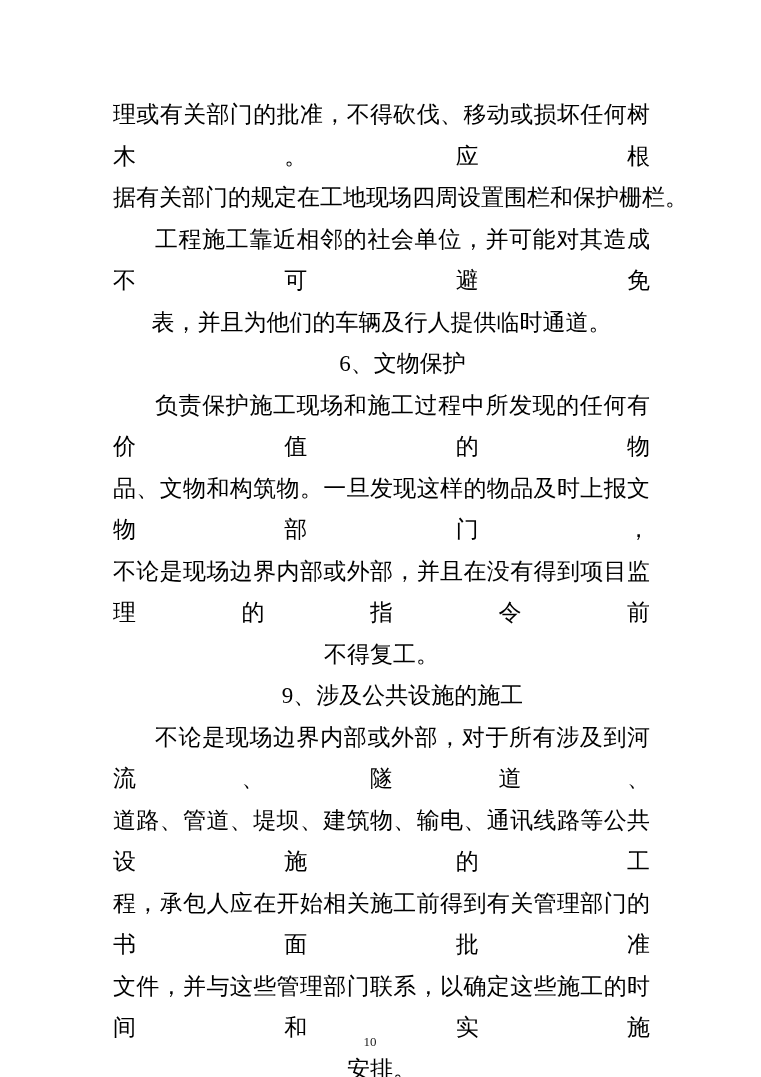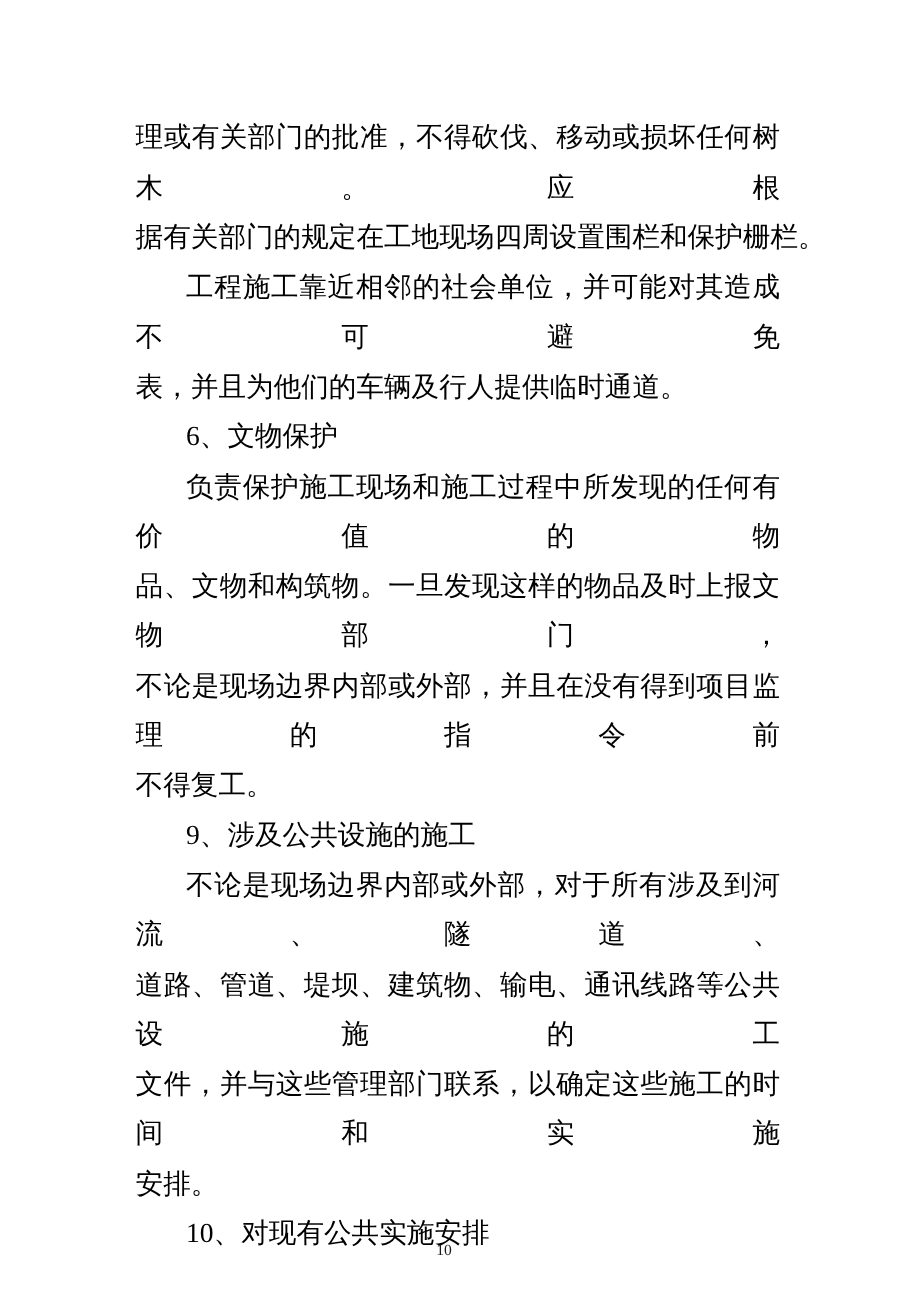--- a/index.html
+++ b/index.html
@@ -20,21 +20,21 @@
     position: absolute;
     left: 113px;
     top: 94px;
     width: 537px;
     font-size: 23px;
     line-height: 41.5px;
   }
   .para { margin: 0; padding: 0; }
   .line {
     white-space: nowrap;
-    text-align: left;
+    text-align: center;
   }
   .line.fill {
     white-space: normal;
     text-align: justify;
     text-align-last: justify;
     text-justify: inter-character;
   }
   .line.indent {
     text-indent: 42px;
   }
@@ -70,20 +70,21 @@
         <div class="line fill">品、文物和构筑物。一旦发现这样的物品及时上报文物部门，</div>
         <div class="line fill">不论是现场边界内部或外部，并且在没有得到项目监理的指令前</div>
         <div class="line">不得复工。</div>
       </div>
       <div class="para heading">
         <div class="line indent">9、涉及公共设施的施工</div>
       </div>
       <div class="para body">
         <div class="line indent fill">不论是现场边界内部或外部，对于所有涉及到河流、隧道、</div>
         <div class="line fill">道路、管道、堤坝、建筑物、输电、通讯线路等公共设施的工</div>
+        <div class="line fill">程，承包人应在开始相关施工前得到有关管理部门的书面批准</div>
         <div class="line fill">文件，并与这些管理部门联系，以确定这些施工的时间和实施</div>
         <div class="line">安排。</div>
       </div>
       <div class="para heading">
         <div class="line indent">10、对现有公共实施安排</div>
       </div>
     </div>
   <div class="footer">
     <span>10</span>
   </div>

